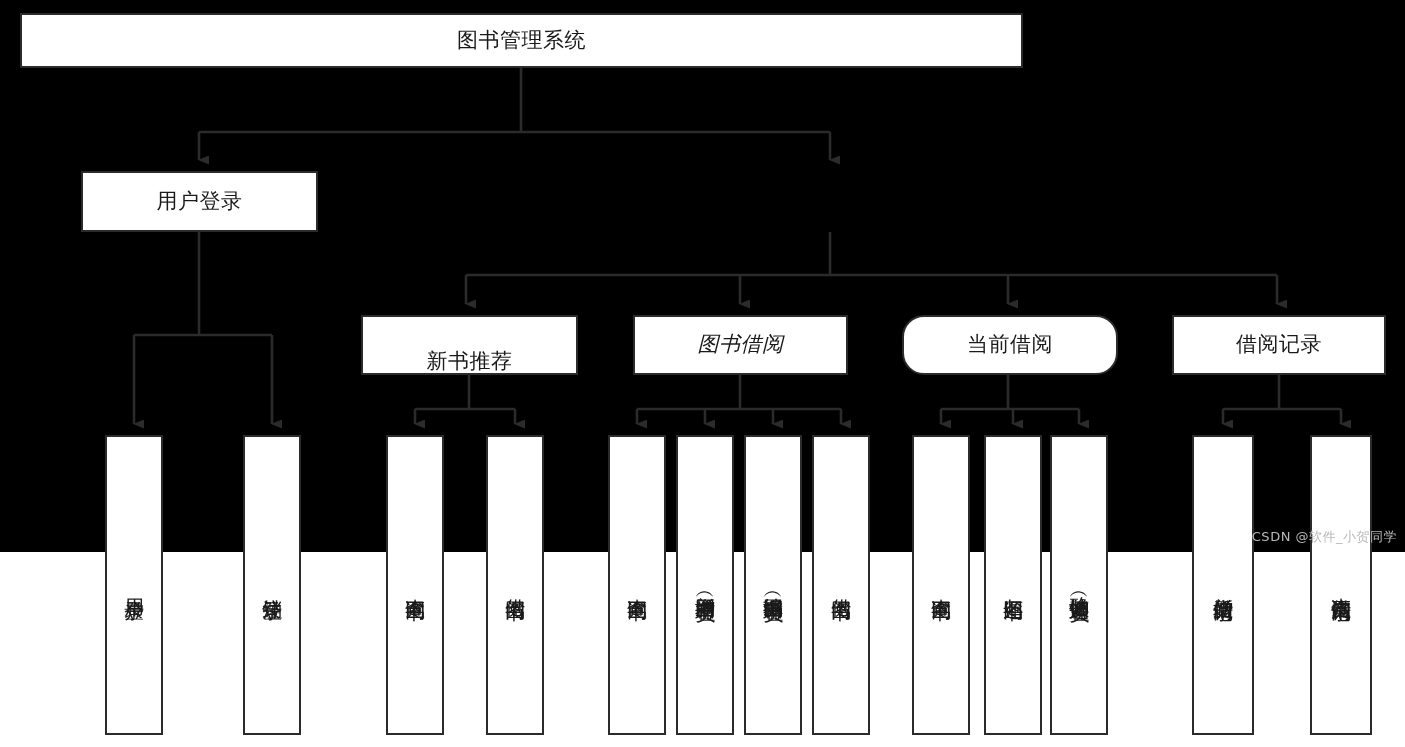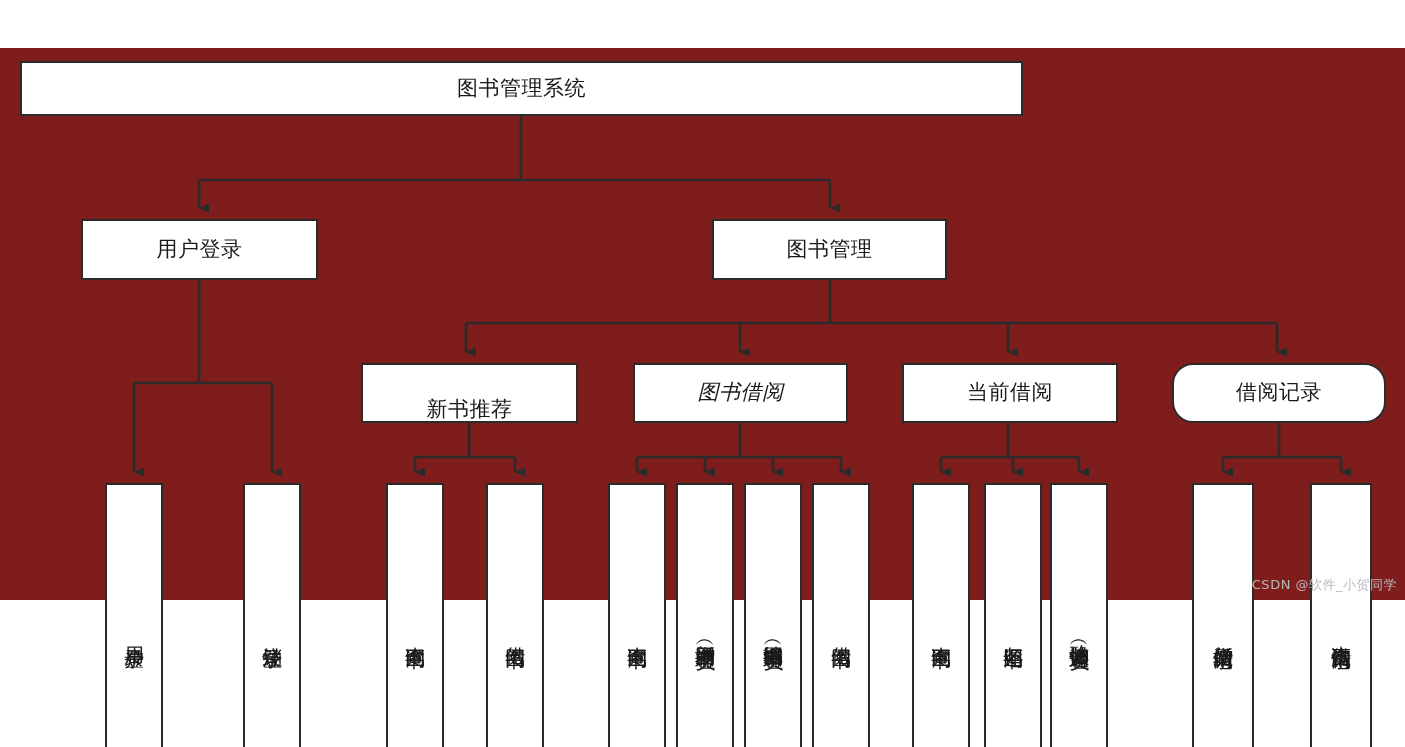--- a/index.html
+++ b/index.html
@@ -11,22 +11,21 @@
   body {
     width: 1405px;
     height: 747px;
     font-family: "DejaVu Sans", "Liberation Sans", sans-serif;
     overflow: hidden;
   }
   #diagram-root {
     position: relative;
     width: 1405px;
     height: 552px;
-    background: #7f1d1d;
-    margin-top: 48px;
+    background: #000000;
   }
   svg.diagram-canvas {
     position: absolute;
     left: 0;
     top: 0;
     width: 1405px;
     height: 747px;
     display: block;
   }
   .node-box {
@@ -138,34 +137,31 @@
     </g>
   </svg>
 
   <div class="node-box" style="left: 20px; top: 13px; width: 1003px; height: 55px;">
     <span class="node-label-h">图书管理系统</span>
   </div>
 
   <div class="node-box" style="left: 81px; top: 171px; width: 237px; height: 61px;">
     <span class="node-label-h">用户登录</span>
   </div>
-  <div class="node-box" style="left: 712px; top: 171px; width: 235px; height: 61px;">
-    <span class="node-label-h">图书管理</span>
-  </div>
 
   <div class="node-box" style="left: 361px; top: 315px; width: 217px; height: 60px; align-items: flex-end;">
     <span class="node-label-h">新书推荐</span>
   </div>
   <div class="node-box" style="left: 633px; top: 315px; width: 215px; height: 60px; font-style: italic;">
     <span class="node-label-h">图书借阅</span>
   </div>
-  <div class="node-box" style="left: 902px; top: 315px; width: 216px; height: 60px;">
+  <div class="node-box" style="left: 902px; top: 315px; width: 216px; height: 60px; border-radius: 22px;">
     <span class="node-label-h">当前借阅</span>
   </div>
-  <div class="node-box" style="left: 1172px; top: 315px; width: 214px; height: 60px; border-radius: 21px;">
+  <div class="node-box" style="left: 1172px; top: 315px; width: 214px; height: 60px;">
     <span class="node-label-h">借阅记录</span>
   </div>
 
   <div class="node-box leaf" style="left: 105px; top: 435px; width: 58px; height: 300px;">
     <span class="node-label-v">用户登录</span>
   </div>
   <div class="node-box leaf" style="left: 243px; top: 435px; width: 58px; height: 300px;">
     <span class="node-label-v">注销登录</span>
   </div>
   <div class="node-box leaf" style="left: 386px; top: 435px; width: 58px; height: 300px;">

